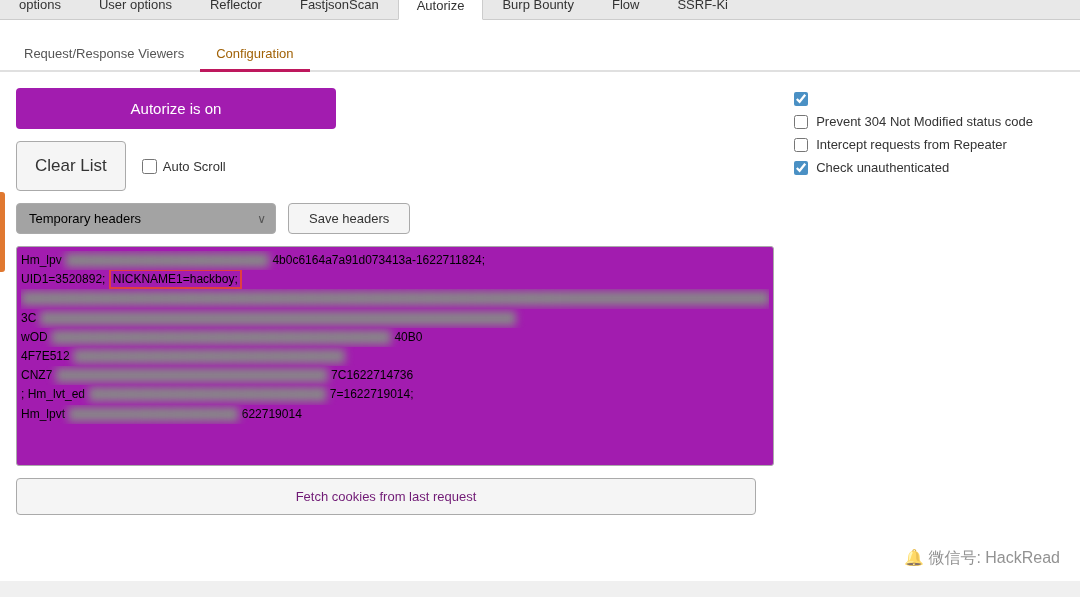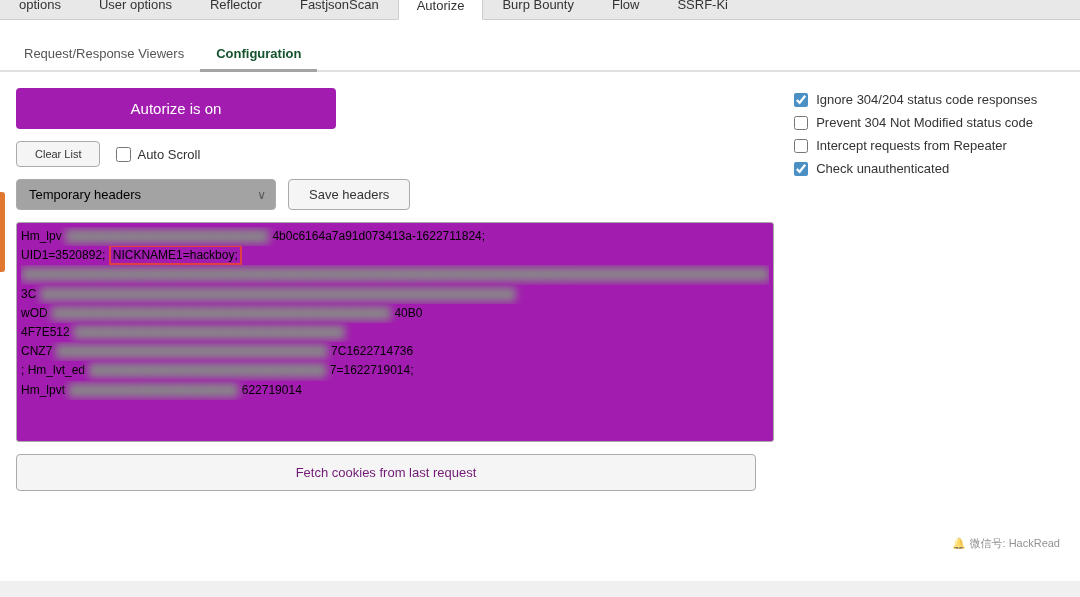--- a/index.html
+++ b/index.html
@@ -59,23 +59,23 @@
     }
     .sub-tab {
       padding: 8px 16px;
       cursor: pointer;
       font-size: 13px;
       color: #555;
       border-bottom: 3px solid transparent;
       margin-bottom: -2px;
     }
     .sub-tab.active {
-      color: #14532d;
-      border-bottom: 3px solid #a3a3a3;
-      font-weight: 700;
+      color: #a16207;
+      border-bottom: 3px solid #be185d;
+      font-weight: 400;
     }
 
     
     .config-panel {
       display: flex;
       flex: 1;
       flex-direction: row;
       padding: 16px;
       gap: 20px;
     }
@@ -105,23 +105,23 @@
     
     .controls-row {
       display: flex;
       align-items: center;
       gap: 16px;
     }
     .clear-btn {
       border: 1px solid #aaa;
       background: #f5f5f5;
       border-radius: 4px;
-      padding: 6px 18px;
-      cursor: pointer;
-      font-size: 11px;
+      padding: 14px 18px;
+      cursor: pointer;
+      font-size: 17px;
       color: #333;
     }
 
     .auto-scroll-label {
       display: flex;
       align-items: center;
       gap: 6px;
       font-size: 13px;
       color: #333;
     }
@@ -237,23 +237,23 @@
     }
     .checkbox-item input[type=checkbox] {
       width: 14px;
       height: 14px;
       accent-color: #4a90c4;
     }
 
     
     .watermark {
       position: absolute;
-      bottom: 30px;
+      bottom: 12px;
       right: 20px;
-      font-size: 11px;
+      font-size: 16px;
       color: rgba(100,100,100,0.7);
       pointer-events: none;
     }
 
     
     .left-accent {
       width: 5px;
       background: #e07830;
       position: absolute;
       left: 0;
@@ -358,21 +358,20 @@
             <span class="normal-text">622719014</span>
           </div>
         </div>
 
         <button class="fetch-btn">Fetch cookies from last request</button>
       </div>
 
       <div class="right-col">
         <div class="checkbox-item">
           <input type="checkbox" checked="" style="">
-          <span>Ignore 304/204 status code responses</span>
         </div>
         <div class="checkbox-item">
           <input type="checkbox" style="">
           <span>Prevent 304 Not Modified status code</span>
         </div>
         <div class="checkbox-item">
           <input type="checkbox" style="">
           <span>Intercept requests from Repeater</span>
         </div>
         <div class="checkbox-item">

